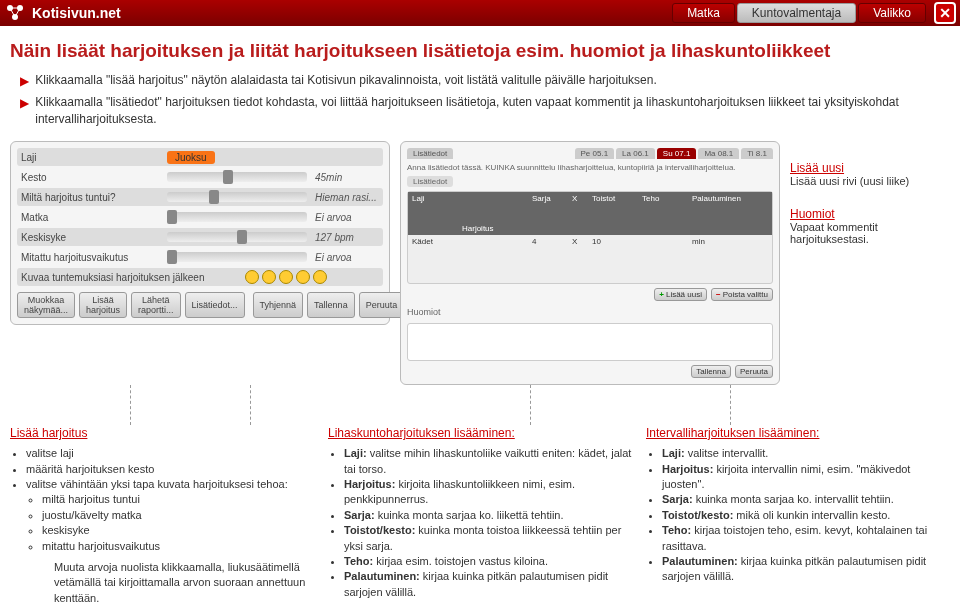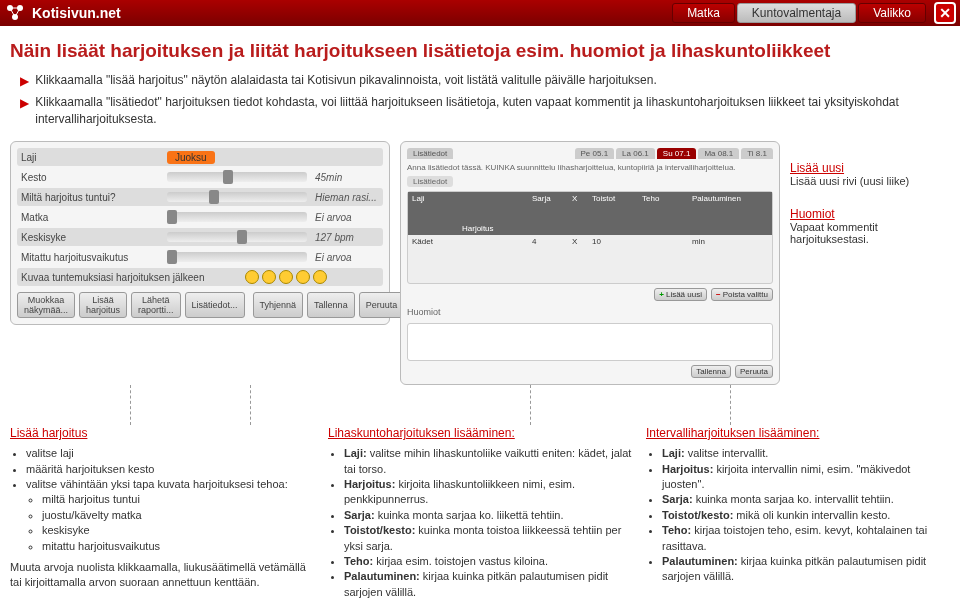--- a/index.html
+++ b/index.html
@@ -64,21 +64,21 @@
   
   .dashes { position:relative; height:40px; margin:0 10px; }
   .dash { position:absolute; border-left:1px dashed #999; top:0; bottom:0; }
   
   
   .bottom { display:flex; gap:14px; padding:0 10px 14px; }
   .col { flex:1; font-size:11px; line-height:1.4; }
   .col h4 { color:#c00; font-size:12px; text-decoration:underline; margin-bottom:4px; font-weight:normal;}
   .col ul { list-style:disc; padding-left:16px; }
   .col ul ul { list-style:circle; padding-left:16px; }
-  .col p { margin-top:6px; }
+  .col p { margin-top:6px;margin-left:44px; }
 </style>
 </head>
 <body>
 
 <div class="header">
   <div class="logo-icon">
     <svg width="20" height="20" viewBox="0 0 20 20">
         <circle cx="5" cy="5" r="3" fill="#fff"></circle>
         <circle cx="15" cy="5" r="3" fill="#fff"></circle>
         <circle cx="10" cy="14" r="3" fill="#fff"></circle>

